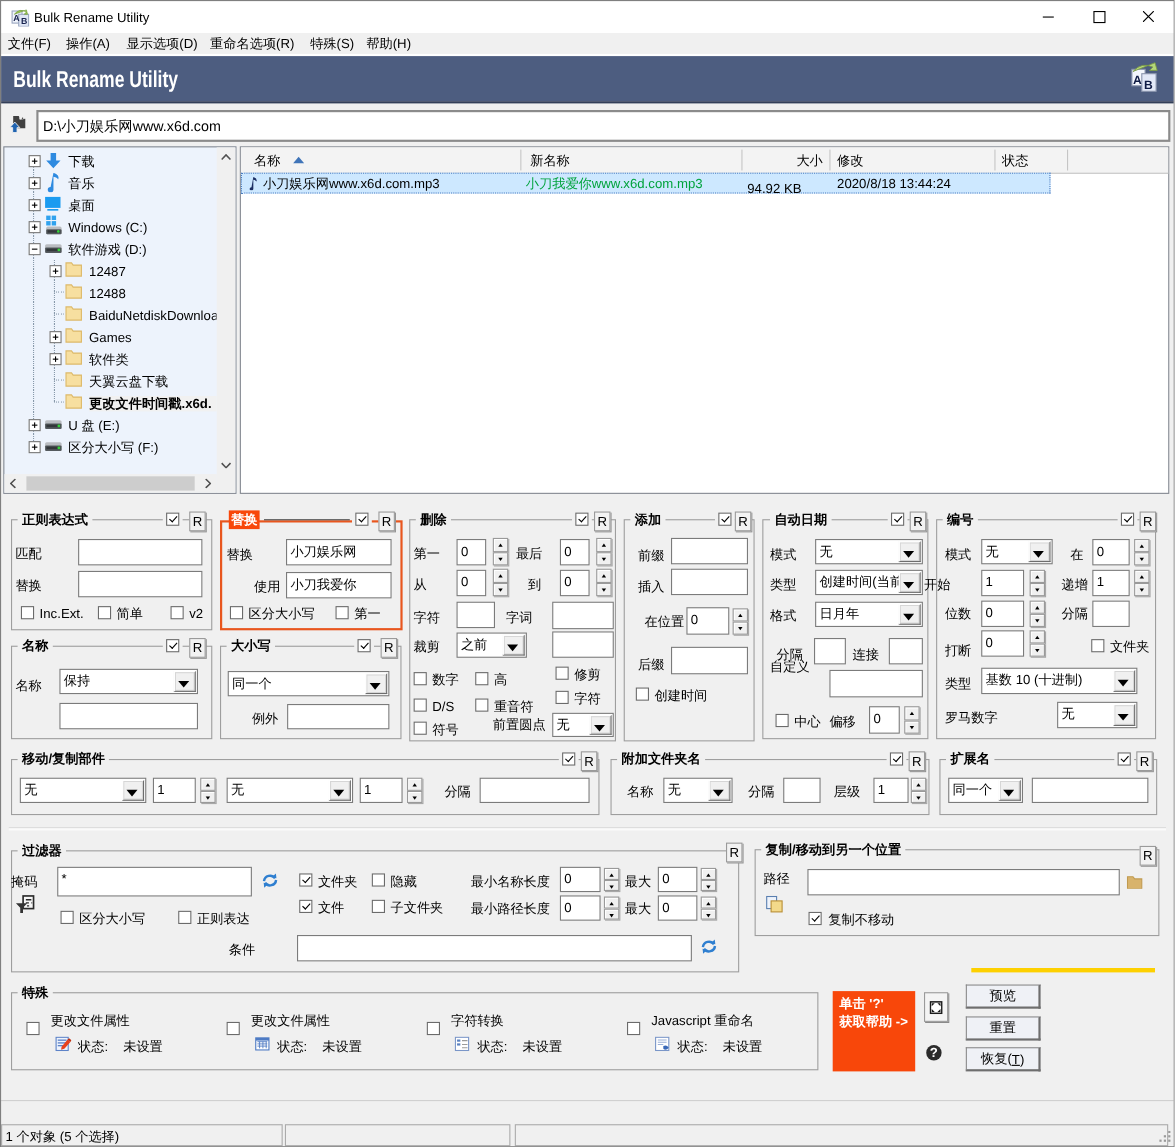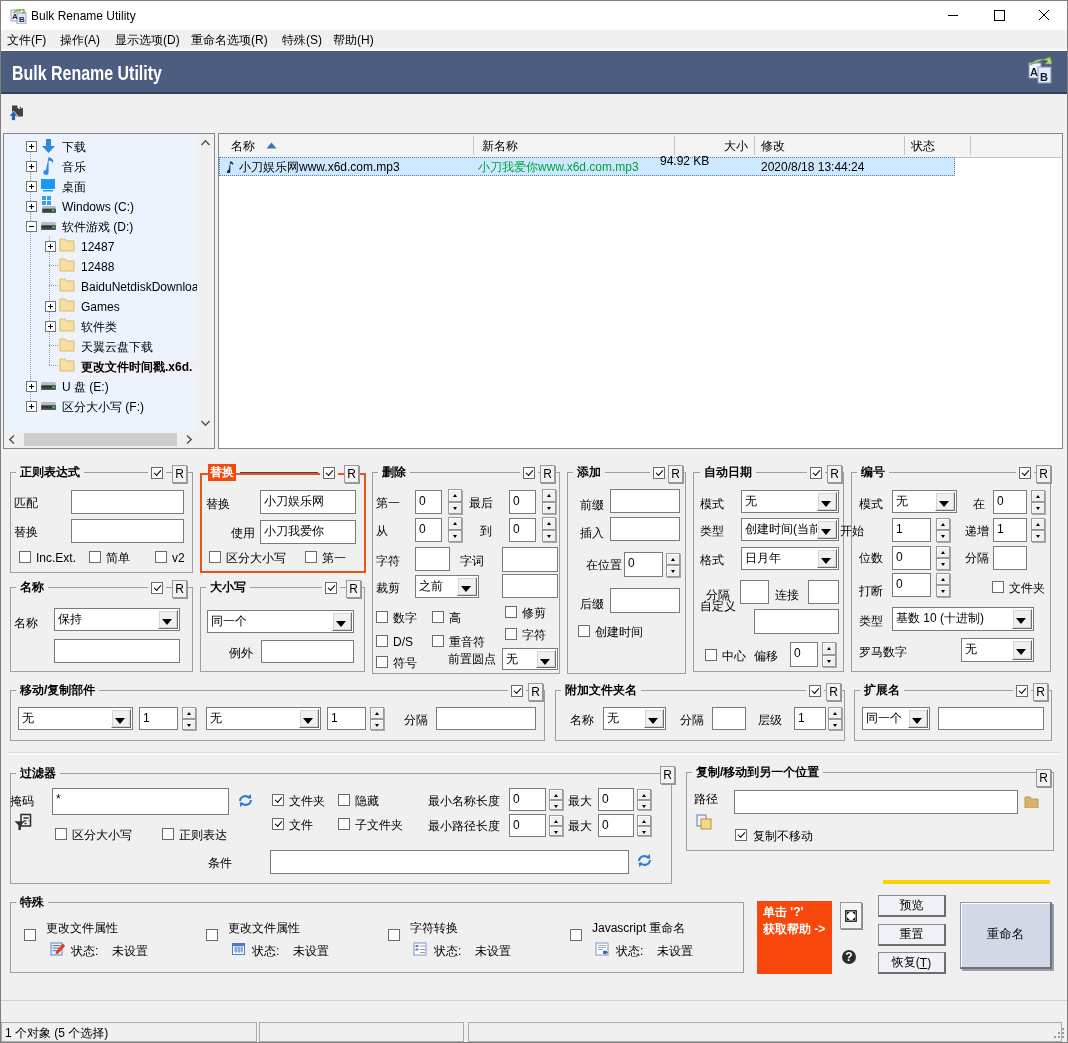--- a/index.html
+++ b/index.html
@@ -65,20 +65,21 @@
 <text x="4" y="21" font-size="11" font-weight="bold" fill="#101c45" font-family="Liberation Sans">A</text>
 <text x="14" y="26" font-size="11" font-weight="bold" fill="#101c45" font-family="Liberation Sans">B</text>
 </svg>
 
 <svg class="abs" style="left:8px;top:103px" width="18" height="20" viewBox="0 0 18 20">
 <path d="M4 2.5 L9 2.5 L10.5 5 L15 5 L15 13.5 L4 13.5 Z" fill="#404040"></path>
 <path d="M9.2 3.8 L13.8 3.2 L14.2 5.2 L10 5.8 Z" fill="#f0f0f0"></path>
 <circle cx="12.5" cy="4.5" r="0.7" fill="#404040"></circle>
 <path d="M3.5 19 L3.5 14.5 L1 14.5 L5.5 9.5 L10 14.5 L7.5 14.5 L7.5 19 Z" fill="#1f63b0" stroke="#f0f0f0" stroke-width="0.8" transform="translate(0,-1.5)"></path>
 </svg>
+<div class="in" style="left:33px;top:100px;width:1031px;height:29px;border:2px solid #8b8b8b;line-height:25px;font-size:13px;padding-left:4px">D:\小刀娱乐网www.x6d.com</div>
 
 <div class="abs" id="tree" style="left:3px;top:133px;width:212px;height:316px;background:#edf3fc;border:1px solid #828790;box-sizing:border-box"></div>
 
 <div class="abs" style="left:30px;top:146px;width:1px;height:260px;background-image:repeating-linear-gradient(#8899aa 0 1px,transparent 1px 2px)"></div>
 <div class="abs" style="left:49px;top:236px;width:1px;height:130px;background-image:repeating-linear-gradient(#8899aa 0 1px,transparent 1px 2px)"></div>
 <div class="abs" style="left:49px;top:265px;width:9px;height:1px;background-image:repeating-linear-gradient(90deg,#8899aa 0 1px,transparent 1px 2px)"></div>
 <div class="abs" style="left:49px;top:285px;width:9px;height:1px;background-image:repeating-linear-gradient(90deg,#8899aa 0 1px,transparent 1px 2px)"></div>
 <div class="abs" style="left:49px;top:345px;width:9px;height:1px;background-image:repeating-linear-gradient(90deg,#8899aa 0 1px,transparent 1px 2px)"></div>
 <div class="abs" style="left:49px;top:365px;width:9px;height:1px;background-image:repeating-linear-gradient(90deg,#8899aa 0 1px,transparent 1px 2px)"></div>
 
@@ -200,21 +201,21 @@
 <div class="lbl" style="left:703px;top:139px;width:45px;text-align:right">大小</div>
 <div class="lbl" style="left:761px;top:139px">修改</div>
 <div class="lbl" style="left:911px;top:139px">状态</div>
 
 <div class="abs" style="left:219px;top:157px;width:736px;height:19px;background:#cde8ff;border:1px dotted #4b7cc0;box-sizing:border-box"></div>
 <svg class="abs" style="left:226px;top:161px" width="9" height="12" viewBox="0 0 9 12">
       <path d="M2.6 9.6 a1.7 1.7 0 1 0 1.7 1.7 L4.3 2.6 q1.7 0 2.9 1.7 q0.9 -2.9 -2.9 -4.3 Z" fill="#1c2f63" transform="scale(1,0.95)"></path>
     </svg>
 <div class="lbl" style="left:239px;top:160px">小刀娱乐网www.x6d.com.mp3</div>
 <div class="lbl" style="left:478px;top:160px;color:#00a33c">小刀我爱你www.x6d.com.mp3</div>
-<div class="lbl" style="left:660px;top:154px;width:88px;text-align:left">94.92 KB</div>
+<div class="lbl" style="left:660px;top:164px;width:88px;text-align:center">94.92 KB</div>
 <div class="lbl" style="left:761px;top:160px">2020/8/18 13:44:24</div>
 
 <div class="g" style="left:10px;top:472px;width:183px;height:101px"></div>
 <div class="gt" style="left:16px;top:465px">正则表达式</div>
 <div class="gcb" style="left:148px;top:464px"><span class="cb c"></span></div>
 <div class="rb" style="left:172px;top:465px">R</div>
 <div class="lbl" style="left:14px;top:496px">匹配</div>
 <div class="in" style="left:71px;top:490px;width:113px;height:24px"></div>
 <div class="lbl" style="left:14px;top:525px">替换</div>
 <div class="in" style="left:71px;top:519px;width:113px;height:24px"></div>
@@ -564,21 +565,20 @@
 <div class="lbl b" style="left:763px;top:922px;color:#fff">获取帮助 -&gt;</div>
 <div class="abs" style="left:840px;top:902px;width:22px;height:27px;background:#f4f4f4;border:1px solid #9a9a9a;box-shadow:1px 1px 0 #8a8a8a;box-sizing:border-box"></div>
 <svg class="abs" style="left:845px;top:910px" width="12" height="12" viewBox="0 0 12 12">
       <rect x="0.8" y="0.8" width="10.4" height="10.4" fill="#fff" stroke="#1a1a1a" stroke-width="1.4"></rect>
       <path d="M2 2 L4.8 2 L2 4.8 Z M10 2 L10 4.8 L7.2 2 Z M2 10 L2 7.2 L4.8 10 Z M10 10 L7.2 10 L10 7.2 Z" fill="#1a1a1a"></path>
     </svg>
 <div class="abs" style="left:842px;top:950px;width:14px;height:14px;background:#2b2b2b;border-radius:50%;color:#fff;font-weight:bold;font-size:12px;text-align:center;line-height:14px">?</div>
 <div class="btn" style="left:878px;top:895px;width:68px;height:22px">预览</div>
 <div class="btn" style="left:878px;top:924px;width:68px;height:22px">重置</div>
 <div class="btn" style="left:878px;top:952px;width:68px;height:22px">恢复(<span style="text-decoration:underline">T</span>)</div>
-<div class="abs" style="left:960px;top:902px;width:92px;height:67px;background:#d3d8e6;border:1px solid #949aa6;border-right:2px solid #6d7280;border-bottom:2px solid #6d7280;box-shadow:inset 1px 1px 0 #fff,2px 2px 0 #9aa0aa;box-sizing:border-box;text-align:center;line-height:62px;font-size:12.5px">重命名</div>
 
 <div class="abs" style="left:1px;top:1000px;width:1066px;height:1px;background:#d0d0d0"></div>
 <div class="abs" style="left:1px;top:1022px;width:256px;height:20px;border:1px solid #ababab;box-sizing:border-box"></div>
 <div class="abs" style="left:259px;top:1022px;width:205px;height:20px;border:1px solid #ababab;box-sizing:border-box"></div>
 <div class="abs" style="left:468px;top:1022px;width:594px;height:20px;border:1px solid #ababab;box-sizing:border-box"></div>
 <div class="lbl" style="left:5px;top:1026px">1 个对象 (5 个选择)</div>
 <svg class="abs" style="left:1053px;top:1028px" width="12" height="12">
       <g fill="#9a9a9a">
         <rect x="9" y="0" width="2" height="2"></rect>
         <rect x="9" y="4" width="2" height="2"></rect>

